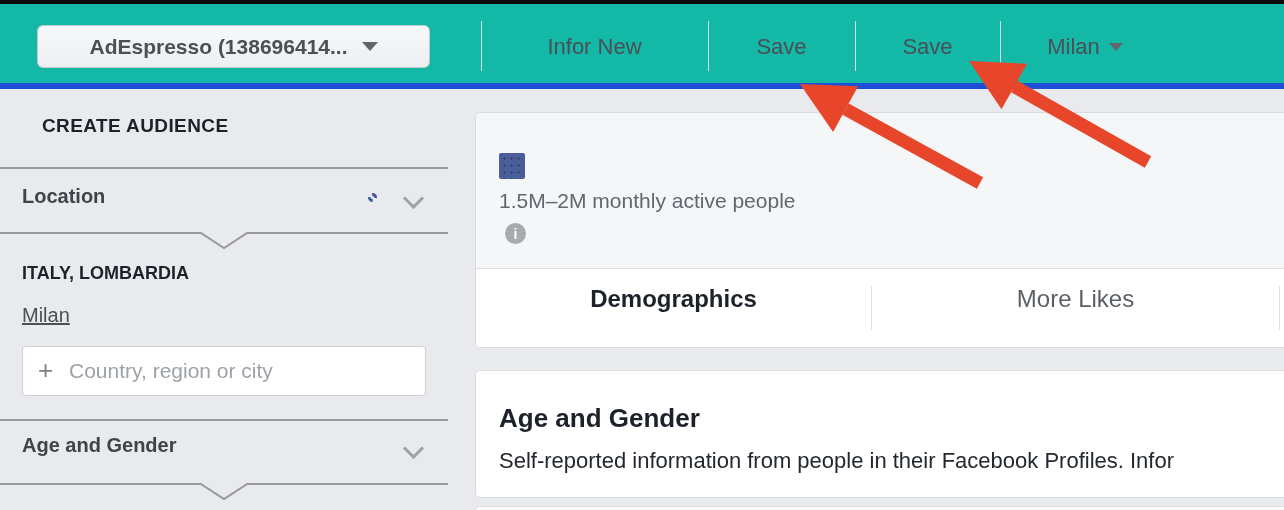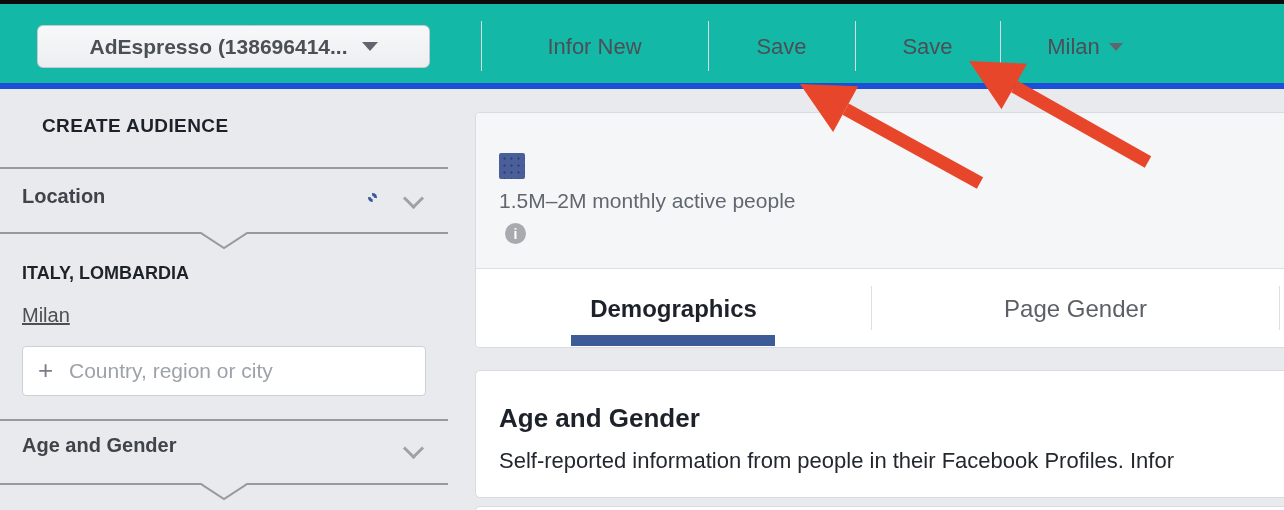--- a/index.html
+++ b/index.html
@@ -58,21 +58,21 @@
     position:absolute;left:23px;top:40px;width:26px;height:26px;border-radius:2px;background-color:var(--icon-blue);
     background-image:radial-gradient(#31457B 1px,transparent 1.3px);background-size:7px 7px;background-position:2px 2px;
   }
   .aud-title{position:absolute;left:60px;top:28px;font-size:29px;font-weight:700;color:var(--text-dark);}
   .aud-subtitle{position:absolute;left:23px;top:76px;font-size:21px;color:var(--text-gray);}
   .info-icon{
     position:absolute;left:29px;top:110px;width:21px;height:21px;border-radius:50%;background:#A7AAAF;
     color:#fff;font-size:14px;font-weight:700;display:flex;align-items:center;justify-content:center;cursor:pointer;
   }
   .tabs{position:relative;height:79px;background:#fff;}
-  .tab{position:absolute;top:0;height:79px;display:flex;align-items:center;justify-content:center;cursor:pointer;}
+  .tab{position:absolute;top:16px;height:79px;display:flex;align-items:flex-start;justify-content:center;cursor:pointer;}
   .tab1{left:0;width:395px;font-size:24px;font-weight:700;color:var(--text-dark);}
   .tab2{left:396px;width:407px;font-size:24px;color:#5B5F66;}
   .tab-underline{position:absolute;left:95px;bottom:2px;width:204px;height:11px;background:var(--accent-blue);}
   .tabs .vdiv{position:absolute;top:17px;width:1px;height:44px;background:var(--border);}
   .card2{top:370px;height:128px;}
   .card2-title{position:absolute;left:23px;top:32px;font-size:26px;font-weight:700;color:var(--text-dark);}
   .card2-desc{position:absolute;left:23px;top:77px;width:805px;font-size:22px;color:#23272E;white-space:nowrap;overflow:hidden;}
   .card3{top:506px;height:30px;}
   
   .arrows{position:absolute;left:0;top:0;z-index:20;pointer-events:none;}
@@ -157,21 +157,21 @@
       <span>i</span>
     </div>
   </div>
   <div class="tabs">
     <div class="tab tab1">
       <span>Demographics</span>
       <span class="tab-underline"></span>
     </div>
     <div class="vdiv" style="left:395px"></div>
     <div class="tab tab2">
-      <span>Page Gender</span>
+      <span>More Likes</span>
     </div>
     <div class="vdiv" style="left:803px"></div>
   </div>
 </div>
 
 <div class="card card2">
   <div class="card2-title">Age and Gender</div>
   <div class="card2-desc">Self-reported information from people in their Facebook Profiles. Infor</div>
 </div>
 

